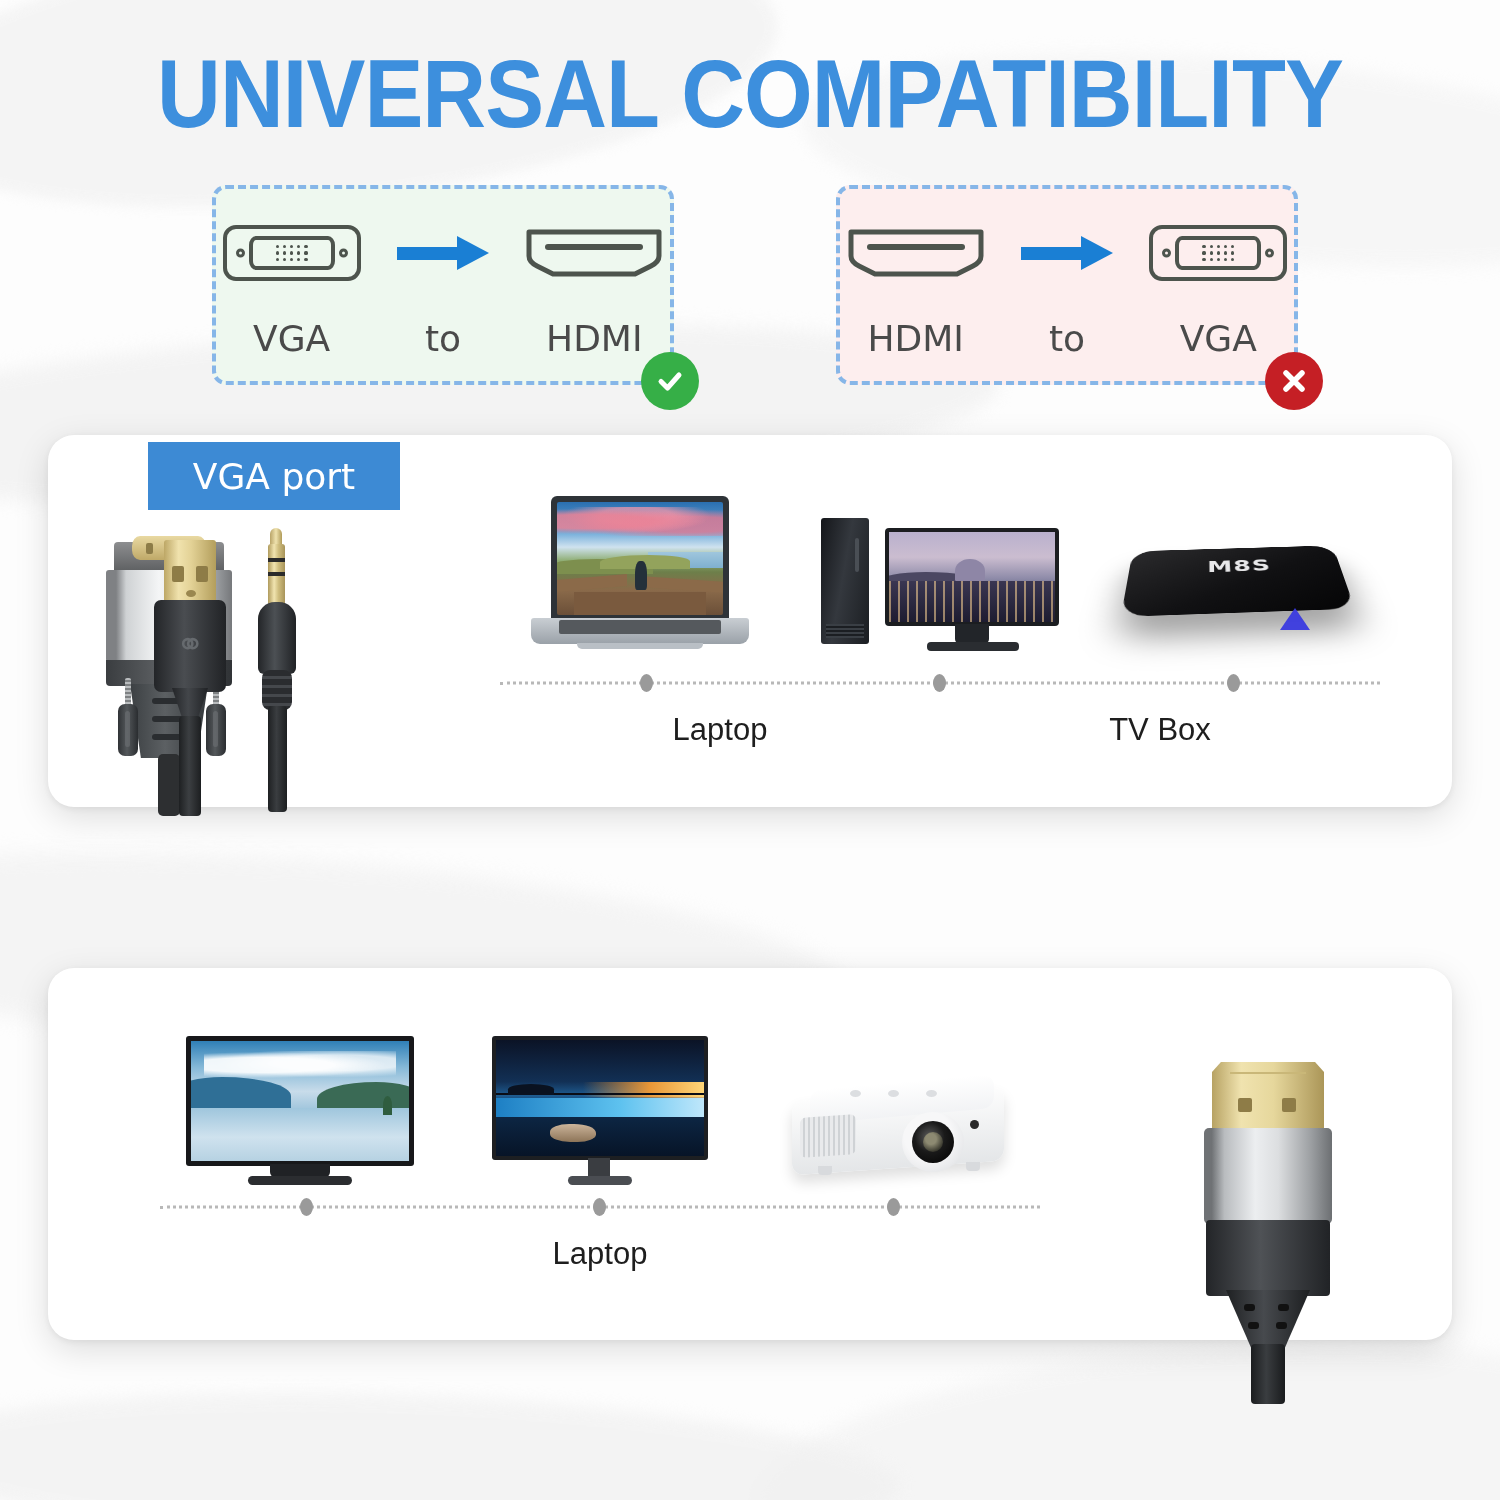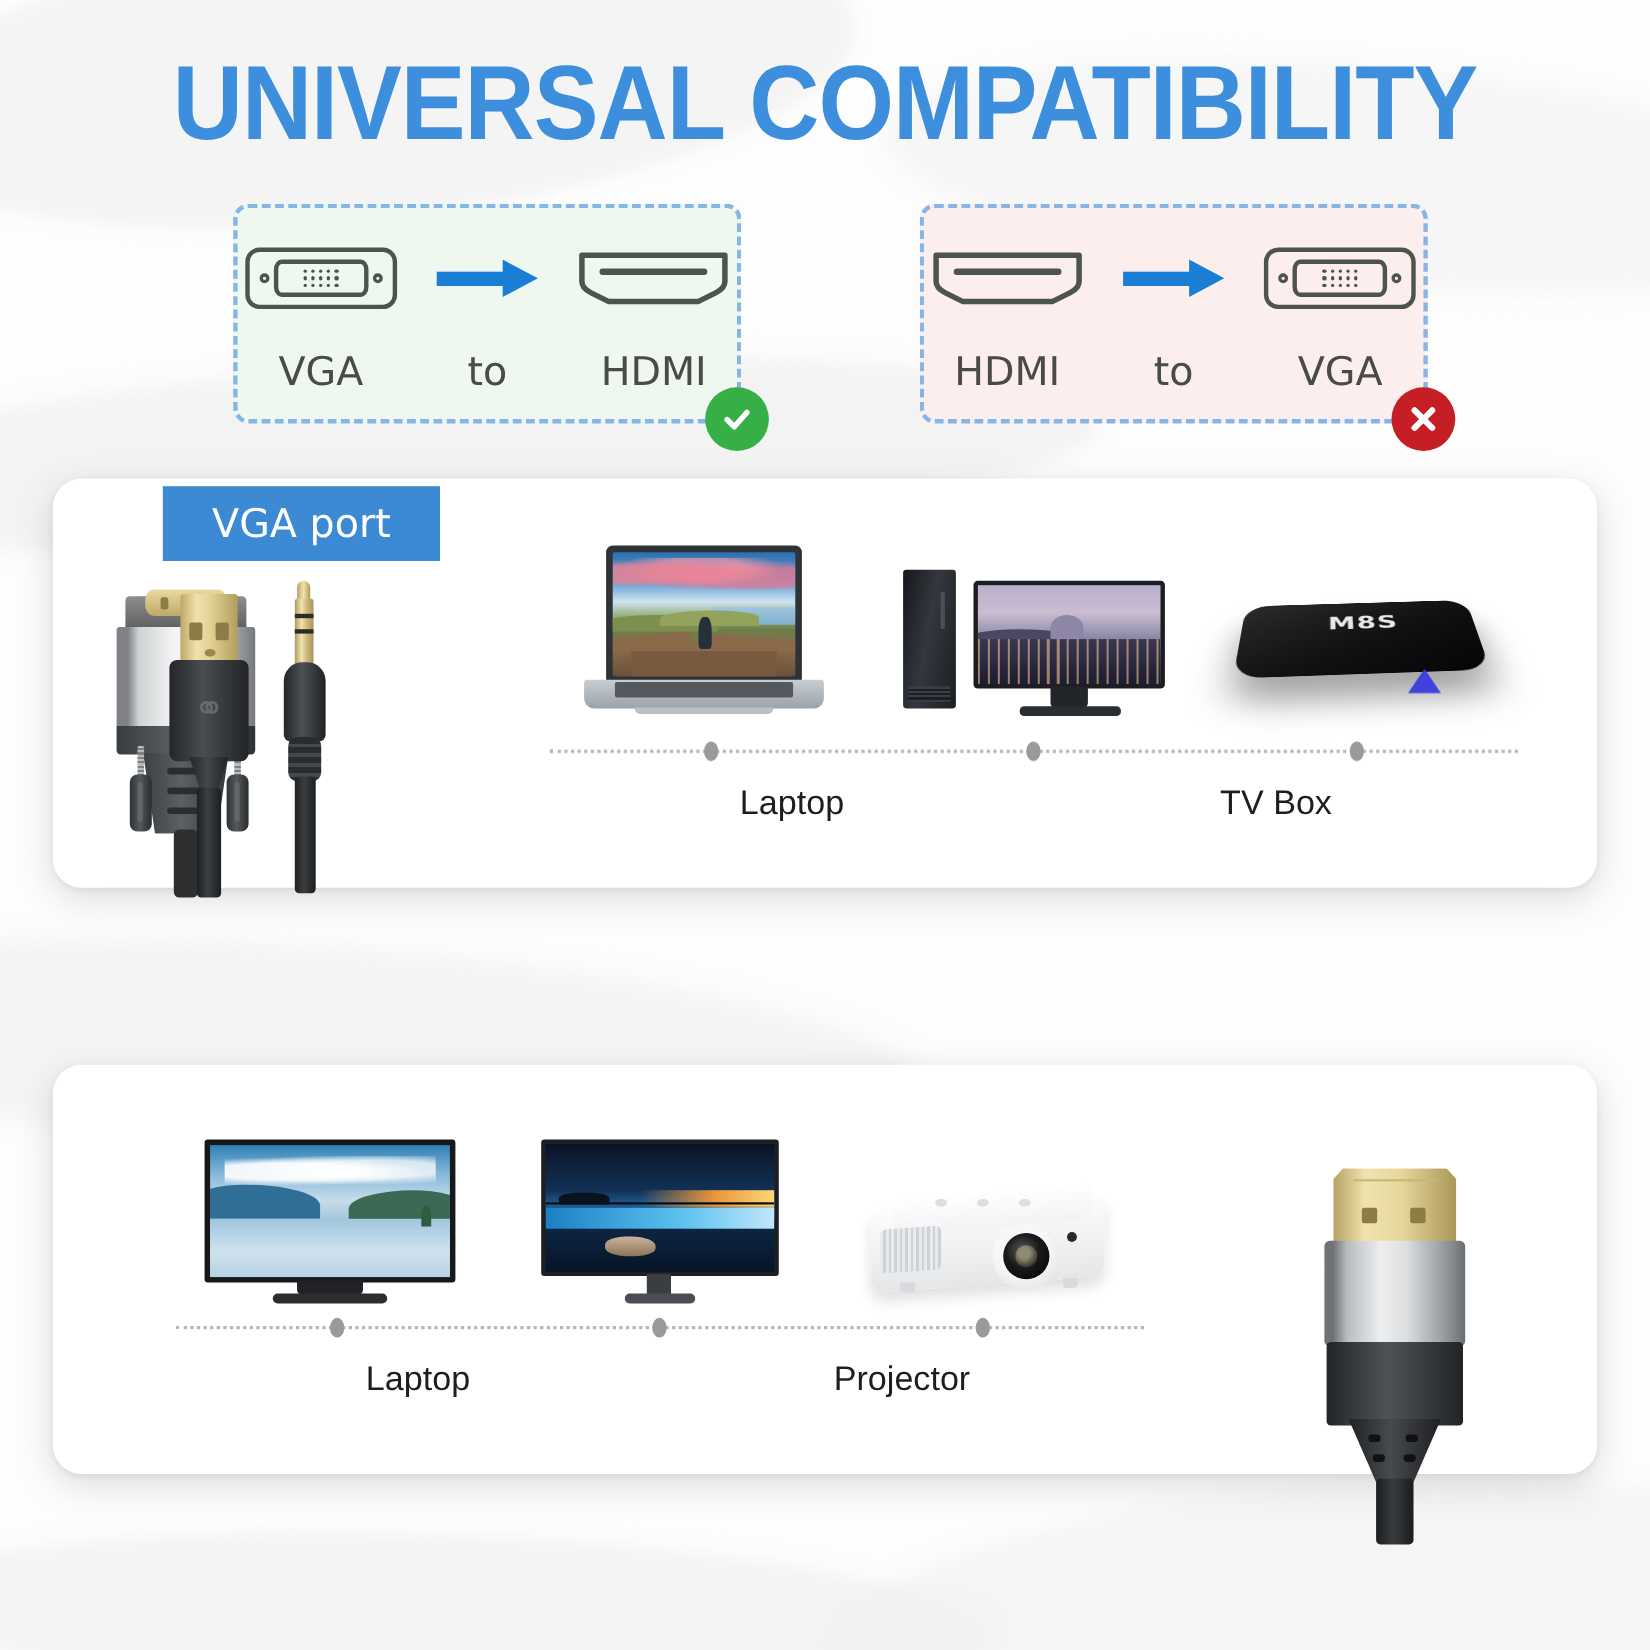--- a/index.html
+++ b/index.html
@@ -672,21 +672,20 @@
           <span class="dot"></span>
         </span>
       <span class="mk">
           <span class="dot"></span>
         </span>
     </span>
   </div>
 
   <div class="labrow lab-hdmi">
     <span class="lab">Laptop</span>
-    <span class="lab">Projector</span>
   </div>
 
   <div class="hdmicable">
     <div class="gold">
       <span class="seam"></span>
         <span class="pin p1"></span>
         <span class="pin p2"></span>
     </div>
     <div class="silver"></div>
     <div class="black"></div>

